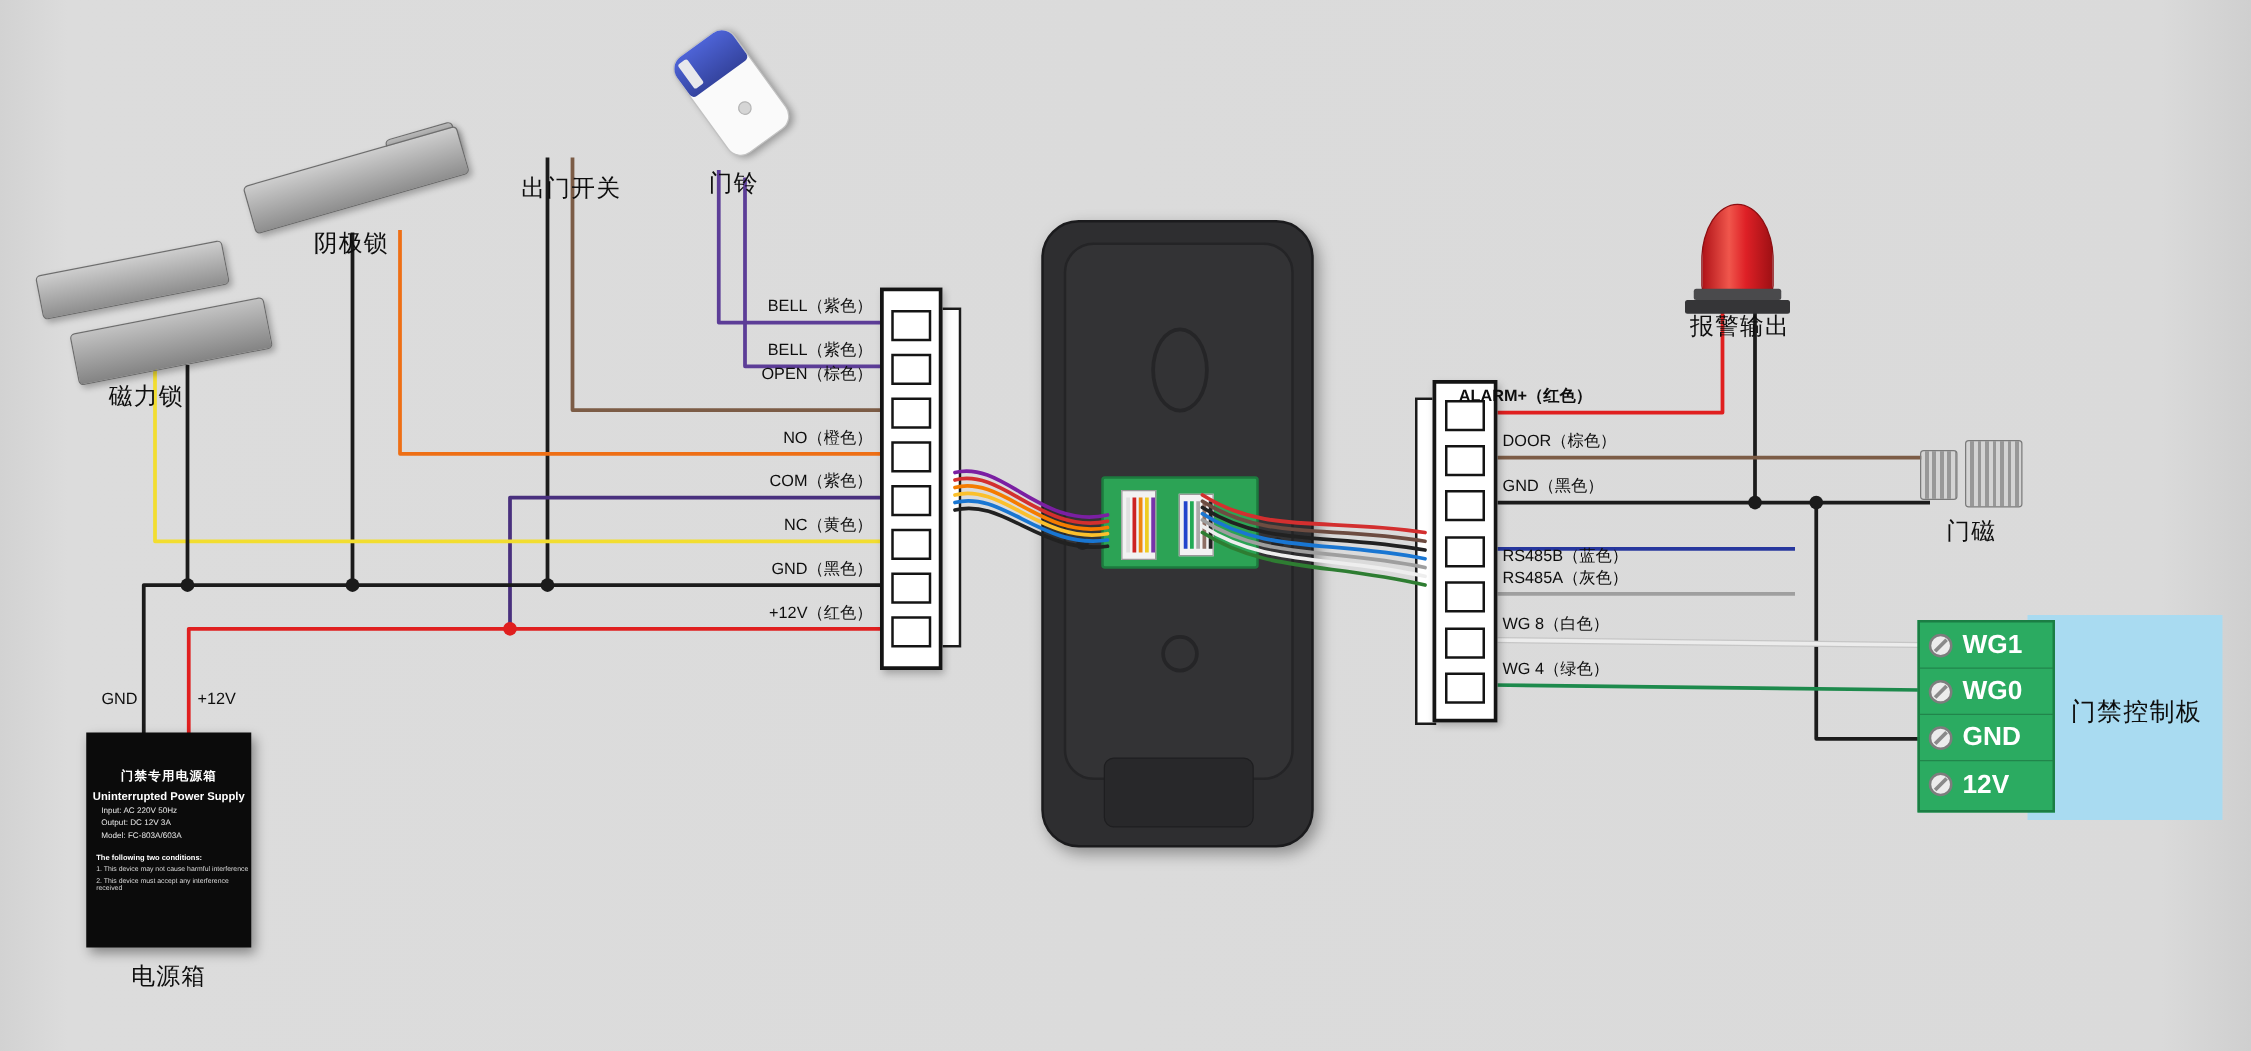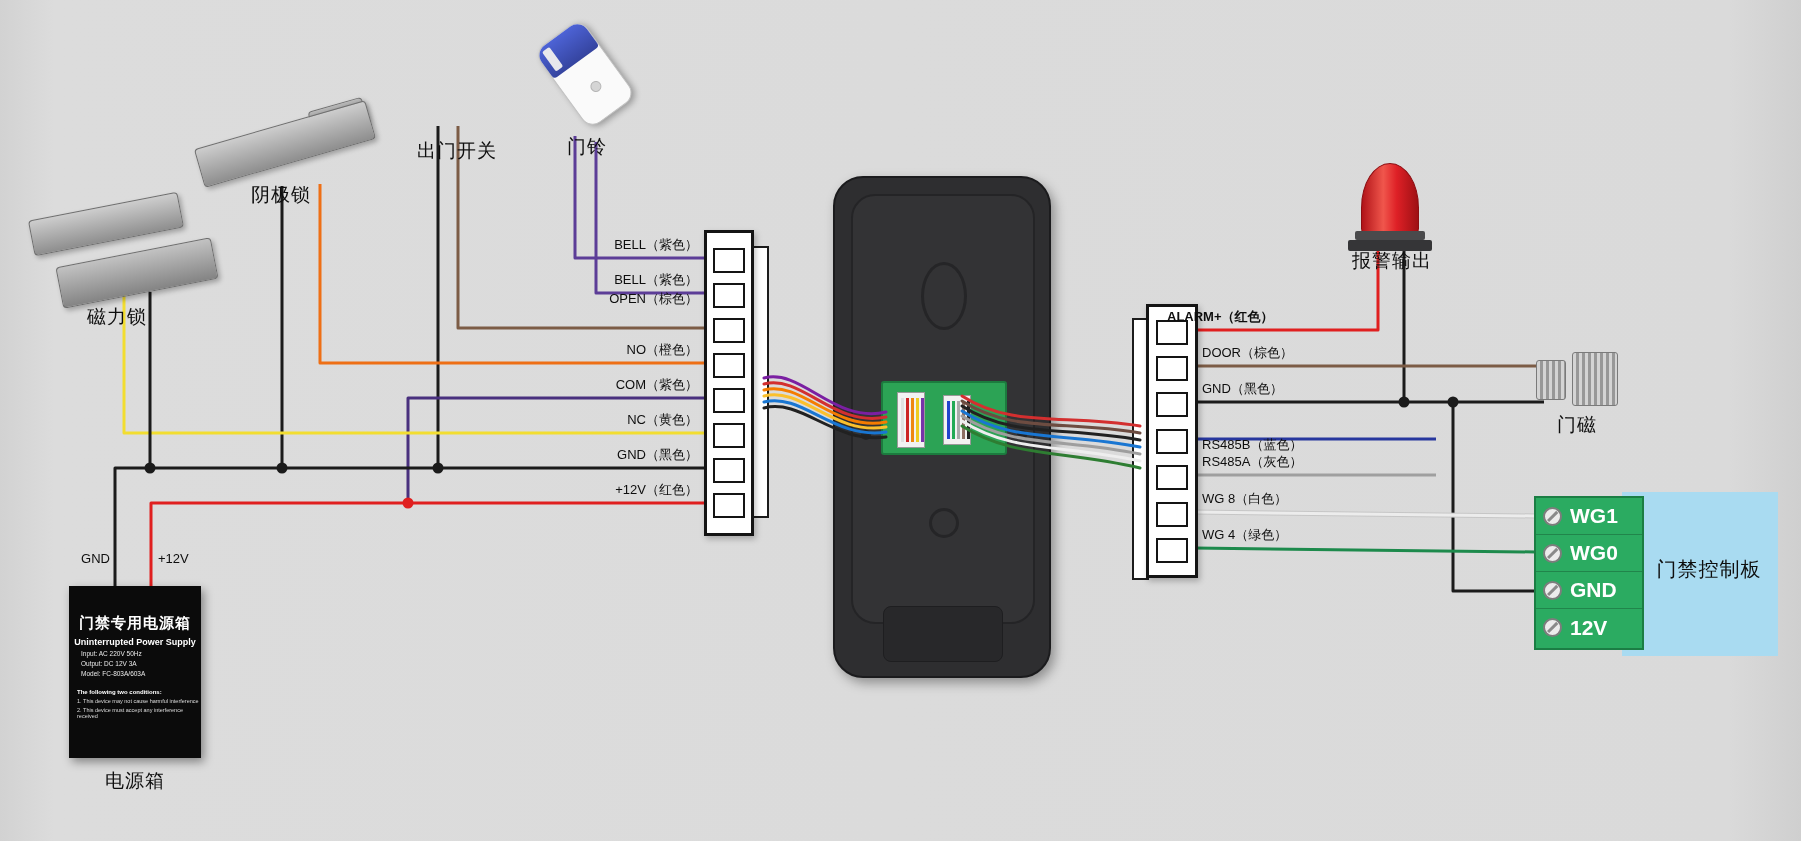--- a/index.html
+++ b/index.html
@@ -35,21 +35,21 @@
   .dome{position:absolute;background:linear-gradient(90deg,#b01318,#f0564c 38%,#de2026 62%,#9e1014);border-radius:50% 50% 10% 10% / 62% 62% 9% 9%;border:1px solid #8d0e12}
   .striped{position:absolute;background:repeating-linear-gradient(90deg,#d4d4d4 0 3px,#989898 3px 6px);border:1px solid #7a7a7a;border-radius:3px;z-index:2}
   .bluepanel{position:absolute;background:#a9dbf1;z-index:2}
   .gblock{position:absolute;background:#2bab61;border:2px solid #1b7e44;z-index:3}
   .grow{position:relative;height:37px;border-bottom:1px solid rgba(0,0,0,.22);display:flex;align-items:center}
   .grow:last-child{border-bottom:none}
   .screw{width:19px;height:19px;border-radius:50%;background:#ececec;border:2px solid #7d7d7d;margin-left:7px;position:relative;flex:none}
   .screw::after{content:"";position:absolute;left:1px;top:6px;width:13px;height:2.5px;background:#8a8a8a;transform:rotate(-45deg)}
   .gtext{color:#fff;font-weight:bold;font-size:21px;margin-left:8px}
   .psu{position:absolute;background:#0b0b0b;color:#fff;box-shadow:3px 4px 9px rgba(0,0,0,.4);z-index:2;overflow:hidden}
-  .psu-title{margin-top:28px;text-align:center;font-size:15px;font-weight:bold;font-family:"Liberation Serif","DejaVu Serif",serif;letter-spacing:1px}
+  .psu-title{margin-top:28px;text-align:center;font-size:10px;font-weight:bold;font-family:"Liberation Serif","DejaVu Serif",serif;letter-spacing:1px}
   .psu-sub{text-align:center;font-size:9px;font-weight:bold;margin-top:4px}
   .psu-spec{font-size:6.5px;margin:3px 0 0 12px;color:#e9e9e9}
   .psu-notes-title{font-size:6px;font-weight:bold;margin:12px 0 0 8px}
   .psu-note{font-size:5.5px;margin:3px 0 0 8px;color:#dcdcdc}
 </style>
 </head>
 <body>
 
 <div id="canvas">
 

